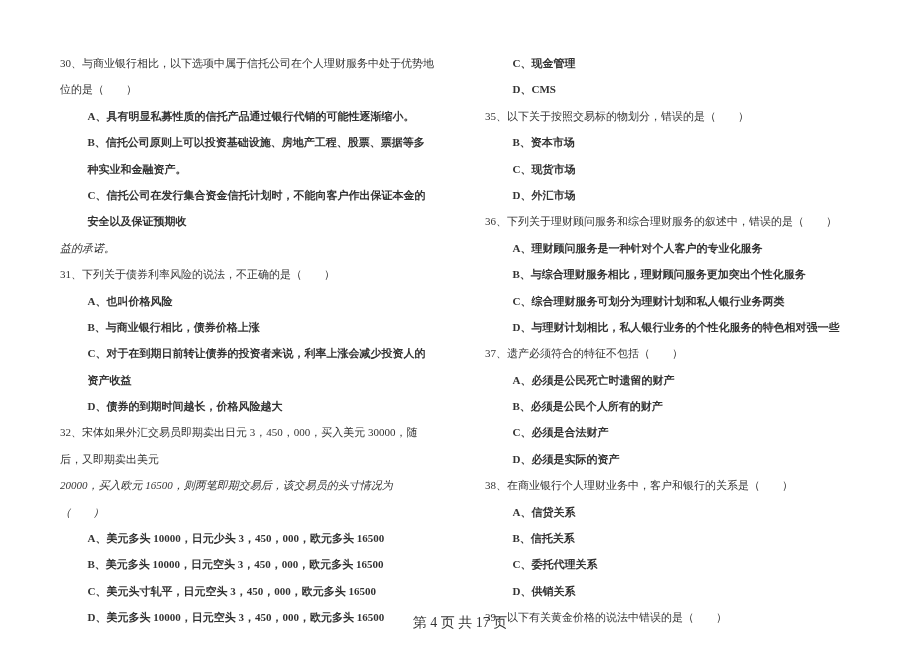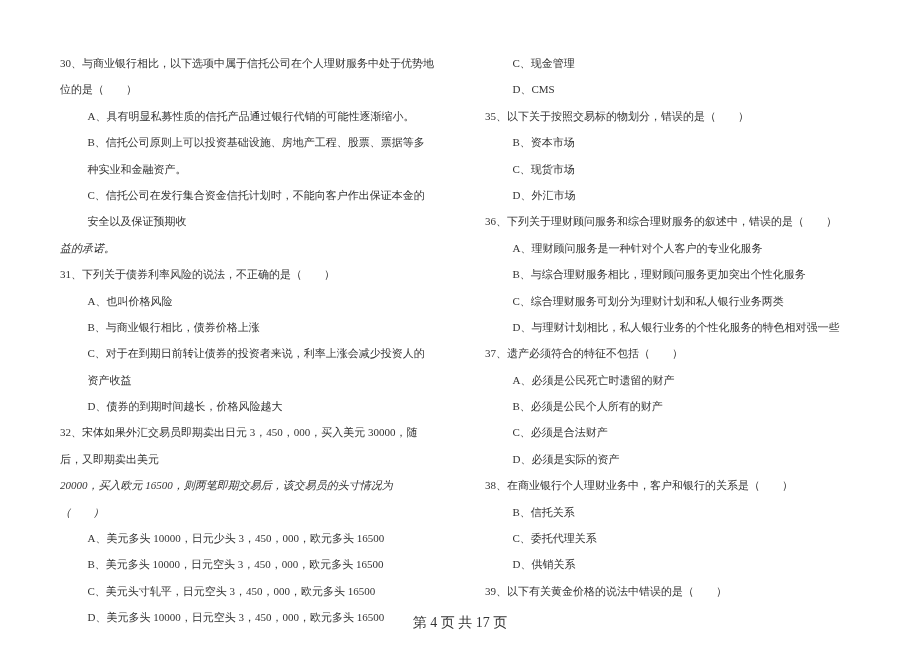--- a/index.html
+++ b/index.html
@@ -16,21 +16,21 @@
     .page {
       display: flex;
       padding: 50px 60px 40px 60px;
       gap: 50px;
     }
     .col {
       flex: 1;
       line-height: 2.4;
     }
     .q { display: block; }
-    .opt { display: block; padding-left: 2.5em; }
+    .opt { display: block; padding-left: 2.5em; font-weight: bold; }
     .sub { display: block; font-style: italic; }
     .footer {
       position: absolute;
       left: 0; right: 0;
       bottom: 18px;
       text-align: center;
       font-size: 14px;
       color: #333;
     }
   </style>
@@ -69,20 +69,21 @@
     <span class="opt">A、理财顾问服务是一种针对个人客户的专业化服务</span>
     <span class="opt">B、与综合理财服务相比，理财顾问服务更加突出个性化服务</span>
     <span class="opt">C、综合理财服务可划分为理财计划和私人银行业务两类</span>
     <span class="opt">D、与理财计划相比，私人银行业务的个性化服务的特色相对强一些</span>
     <span class="q">37、遗产必须符合的特征不包括（　　）</span>
     <span class="opt">A、必须是公民死亡时遗留的财产</span>
     <span class="opt">B、必须是公民个人所有的财产</span>
     <span class="opt">C、必须是合法财产</span>
     <span class="opt">D、必须是实际的资产</span>
     <span class="q">38、在商业银行个人理财业务中，客户和银行的关系是（　　）</span>
+    <span class="opt">A、信贷关系</span>
     <span class="opt">B、信托关系</span>
     <span class="opt">C、委托代理关系</span>
     <span class="opt">D、供销关系</span>
     <span class="q">39、以下有关黄金价格的说法中错误的是（　　）</span>
 
   </div>
 </div>
 
 <div class="footer">第 4 页 共 17 页</div>
 

